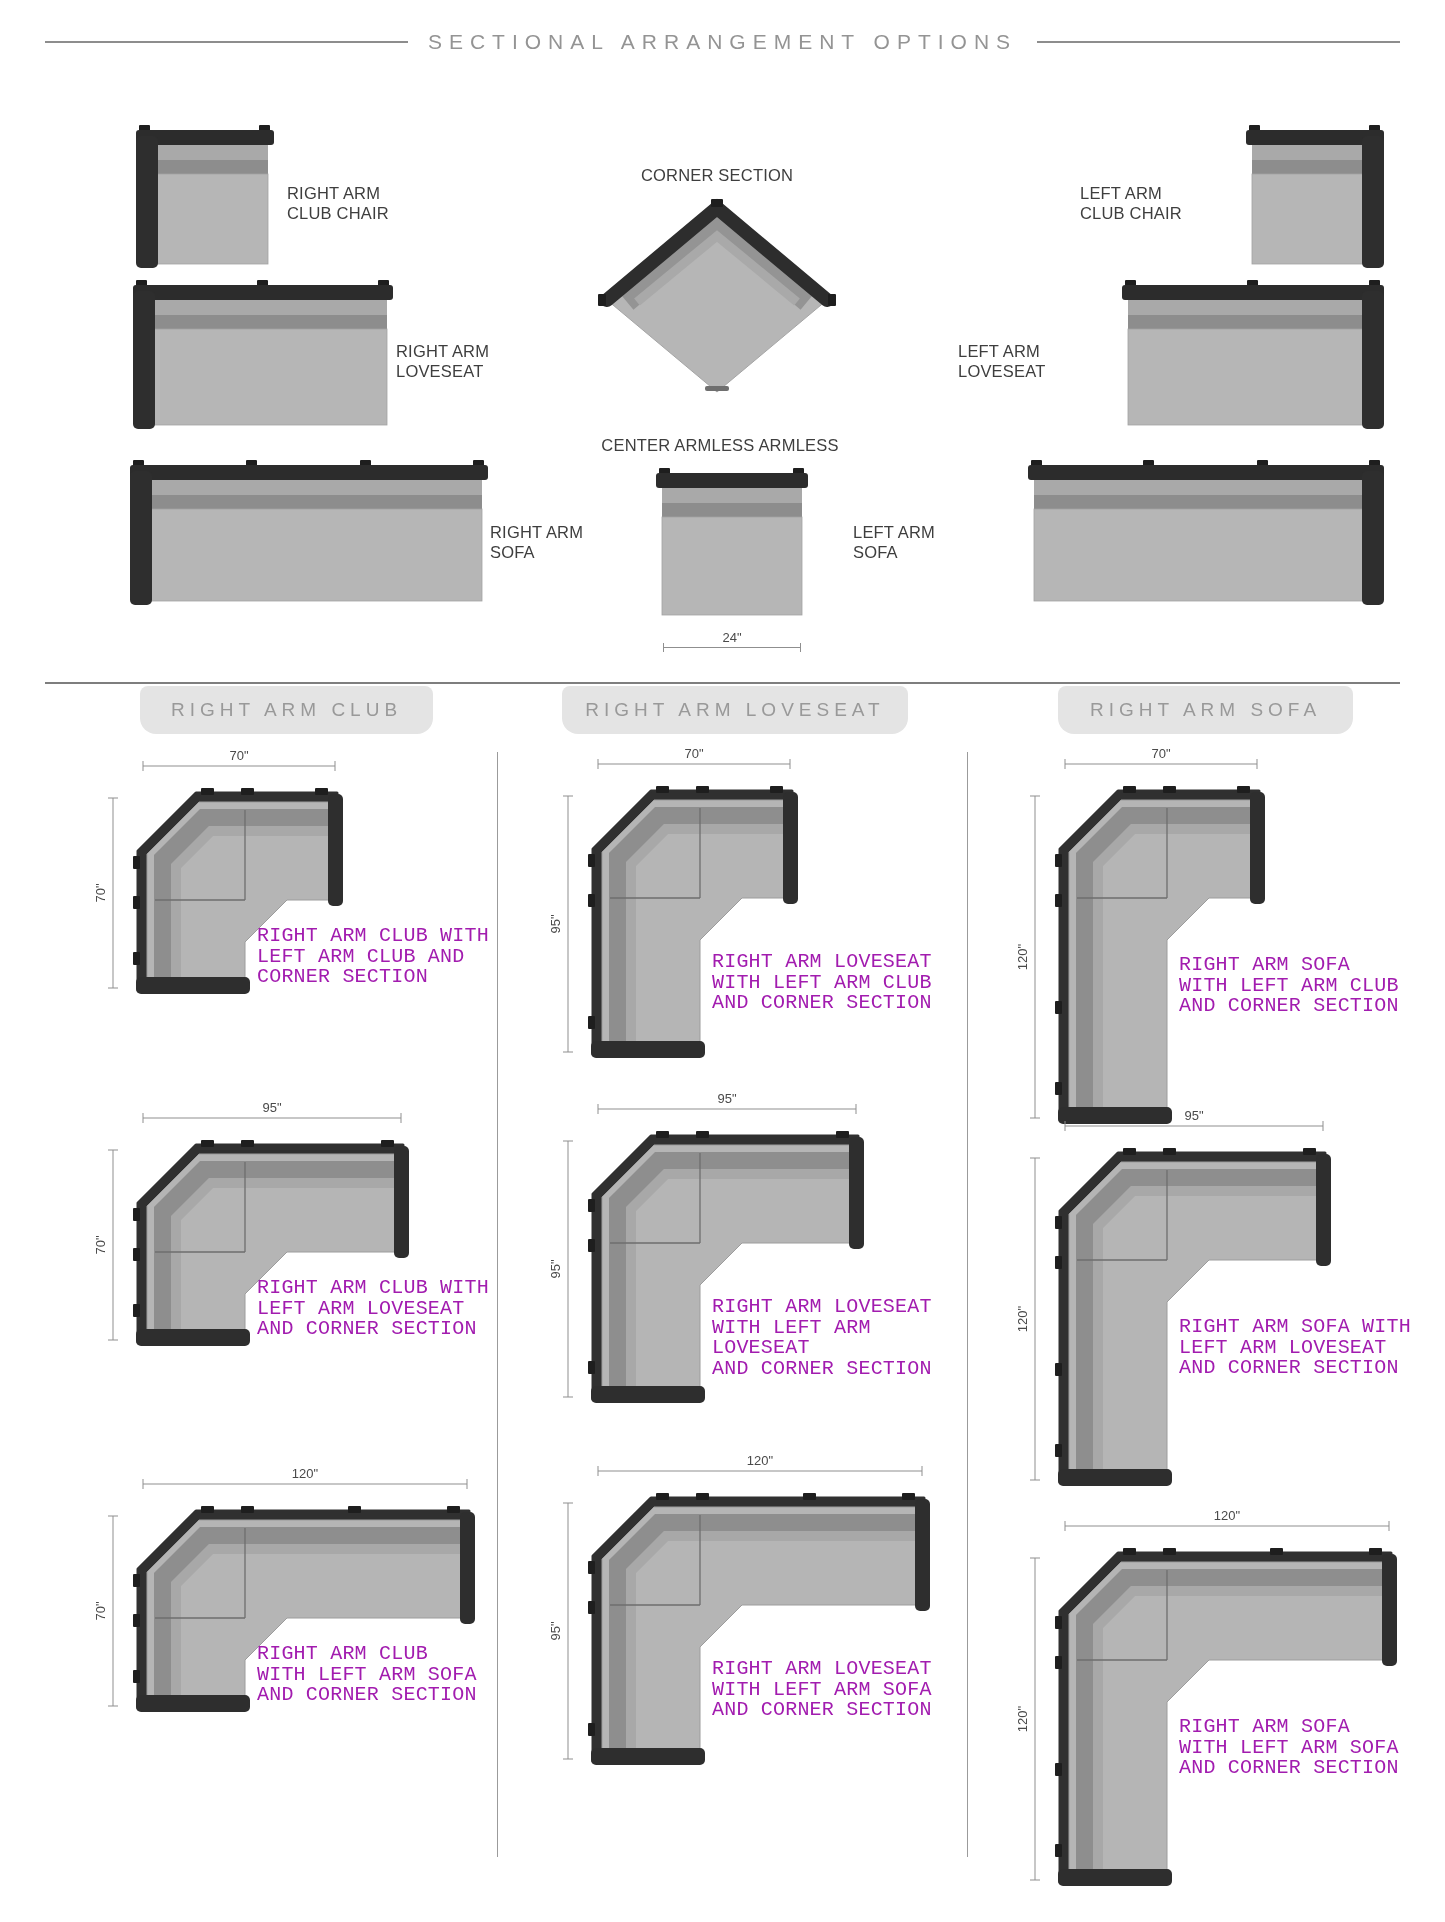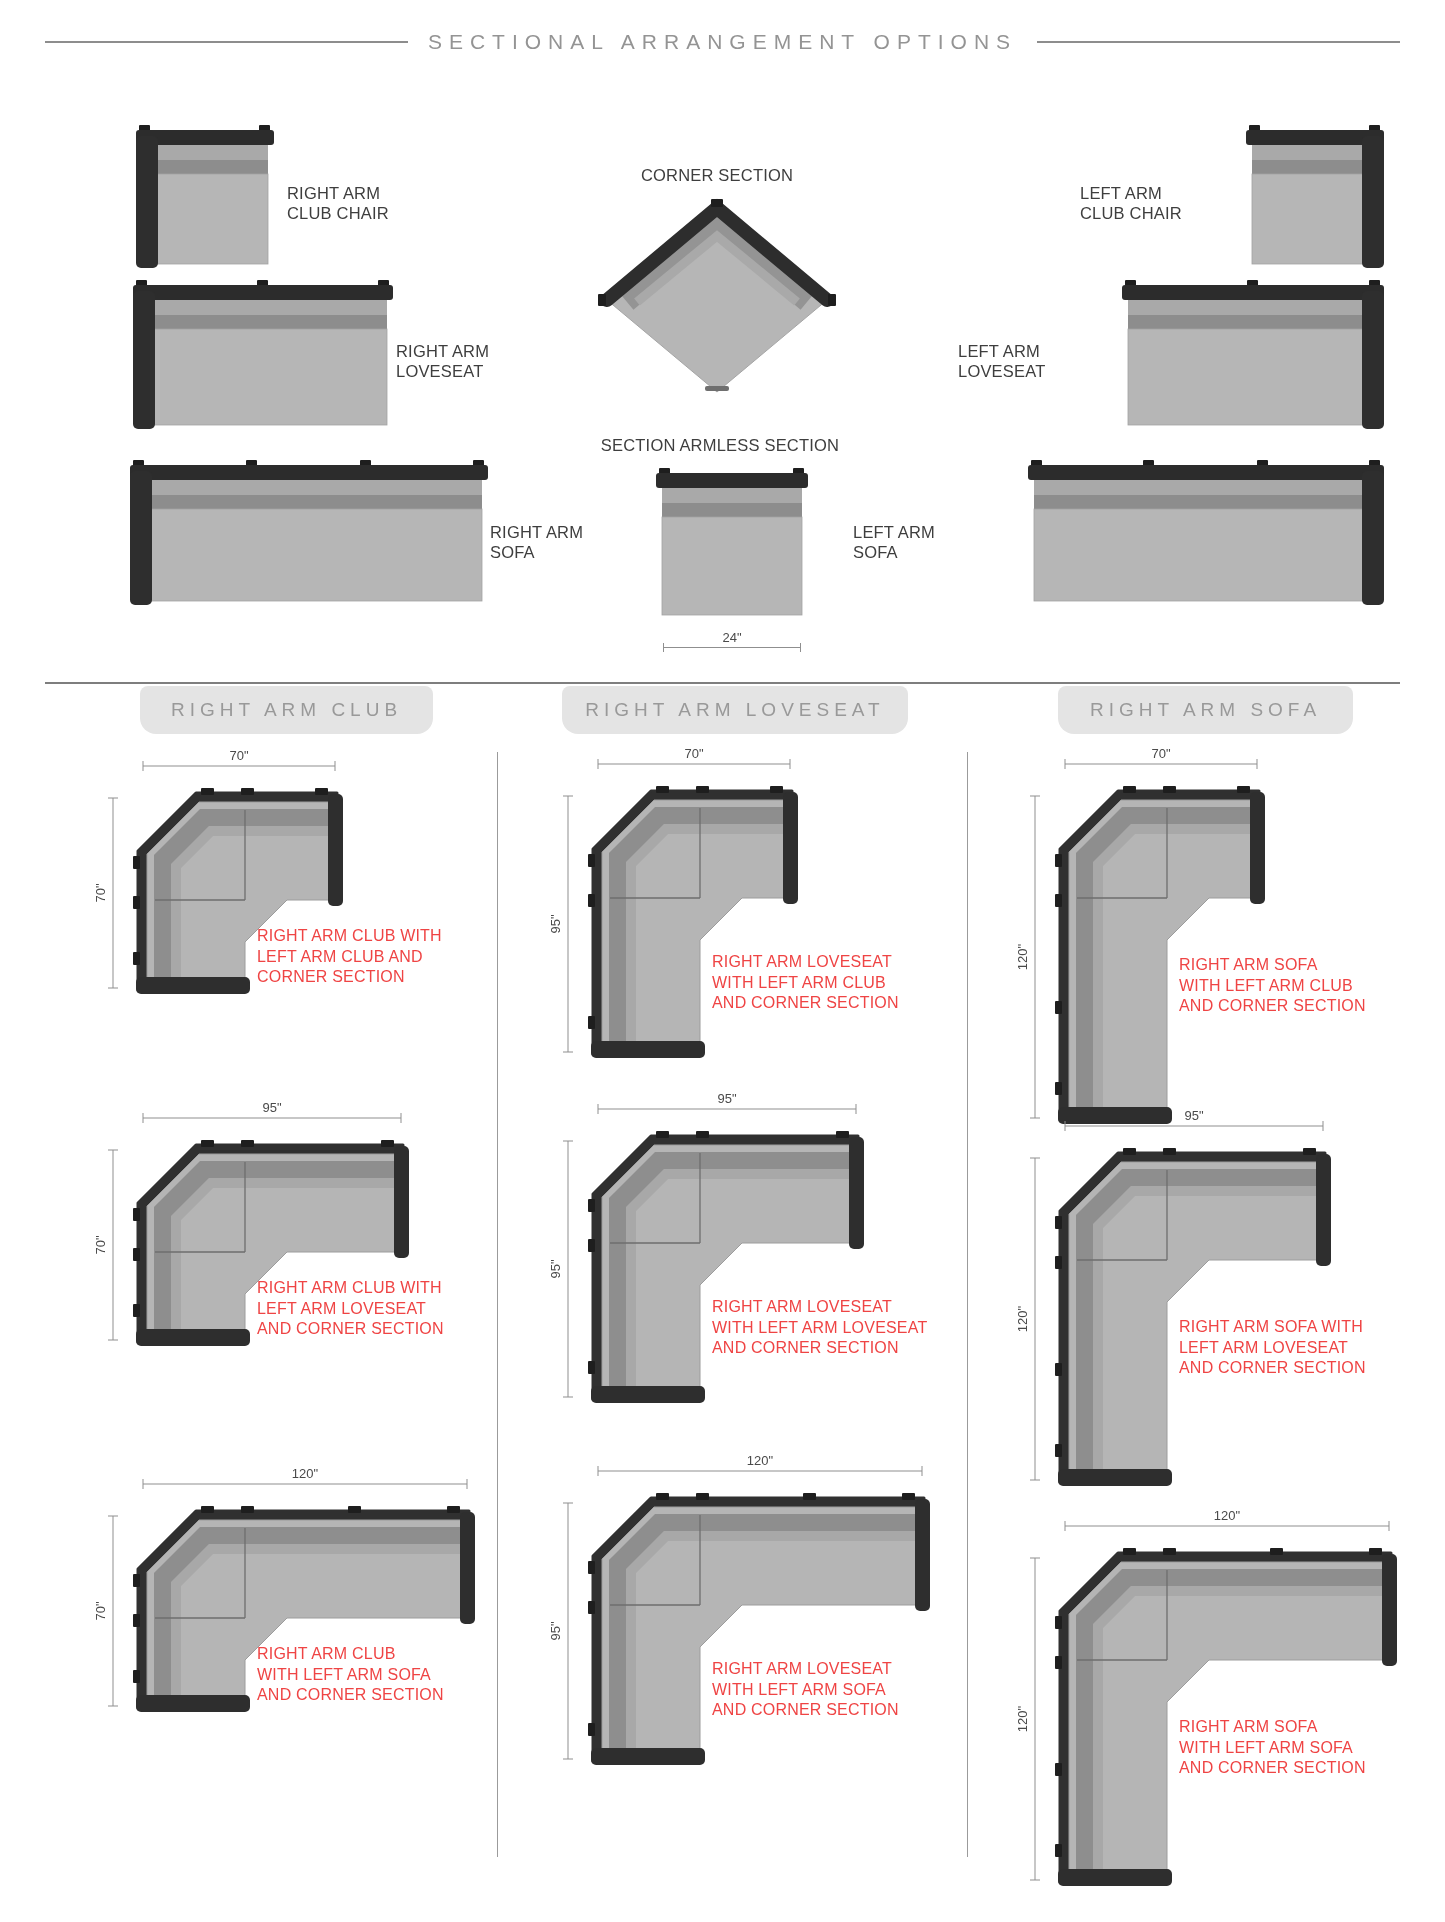--- a/index.html
+++ b/index.html
@@ -20,22 +20,22 @@
   
   .divider{position:absolute;left:45px;right:45px;top:682px;height:2px;background:#7e7e7e;}
   .vsep{position:absolute;width:1px;background:#9b9b9b;top:752px;height:1105px;}
 
   
   .pill{position:absolute;top:686px;height:48px;background:#e4e4e4;
         border-radius:8px 8px 16px 16px;display:flex;align-items:center;justify-content:center;
         color:#999;font-size:19px;letter-spacing:5px;white-space:nowrap;}
 
   
-  .caption{position:absolute;width:250px;font-size:16px;line-height:20.5px;color:#ef4444;
-           white-space:pre-line;letter-spacing:.2px;}
+  .caption{position:absolute;width:250px;font-size:20px;line-height:20.5px;color:#a21caf;
+           white-space:pre-line;letter-spacing:.2px;font-family:Liberation Mono, monospace;}
 
   
   .armless-dim{position:absolute;width:138px;}
   .armless-dim .dim-label{text-align:center;font-size:13px;color:#4a4a4a;margin-bottom:2px;}
   .armless-dim .dim-rule{position:relative;height:1px;background:#8f8f8f;}
   .armless-dim .dim-rule::before,.armless-dim .dim-rule::after{
      content:"";position:absolute;top:-4px;width:1px;height:9px;background:#8f8f8f;}
   .armless-dim .dim-rule::before{left:0;}
   .armless-dim .dim-rule::after{right:0;}
 
@@ -100,21 +100,21 @@
         <polygon points="120,10 230,102 120,194 10,102" fill="#b6b6b6" stroke="#a5a5a5" stroke-width="1"></polygon>
         <path d="M 30 104 L 120 28 L 210 104" fill="none" stroke="#949494" stroke-width="20"></path>
         <path d="M 40 104 L 120 38 L 200 104" fill="none" stroke="#a9a9a9" stroke-width="9"></path>
         <path d="M 10 102 L 120 10 L 230 102" fill="none" stroke="#2d2d2d" stroke-width="14" stroke-linecap="round"></path>
         <rect x="114" y="1" width="12" height="8" fill="#1e1e1e" rx="1"></rect>
         <rect x="1" y="96" width="8" height="12" fill="#1e1e1e" rx="1"></rect>
         <rect x="231" y="96" width="8" height="12" fill="#1e1e1e" rx="1"></rect>
         <rect x="108" y="188" width="24" height="5" fill="#6f6f6f" rx="2"></rect>
       </svg>
 
-    <div class="abs label center" style="left:580px;top:436px;width:280px">SECTION ARMLESS SECTION</div>
+    <div class="abs label center" style="left:580px;top:436px;width:280px">CENTER ARMLESS ARMLESS</div>
     <svg class="abs" style="left:653px;top:465px" viewBox="-10 0 158 158" width="158" height="158">
         <rect x="-4" y="3" width="11" height="8" fill="#1e1e1e" rx="1"></rect>
         <rect x="130" y="3" width="11" height="8" fill="#1e1e1e" rx="1"></rect>
         <rect x="-7" y="8" width="152" height="15" rx="3" fill="#2c2c2c"></rect>
         <rect x="-1" y="23" width="140" height="15" fill="#a9a9a9"></rect>
         <rect x="-1" y="38" width="140" height="14" fill="#8d8d8d"></rect>
         <rect x="-1" y="52" width="140" height="98" fill="#b6b6b6" stroke="#a2a2a2" stroke-width="0.8"></rect>
       </svg>
     <div class="armless-dim" style="left:663px;top:630px">
       <div class="dim-label">24"</div>

